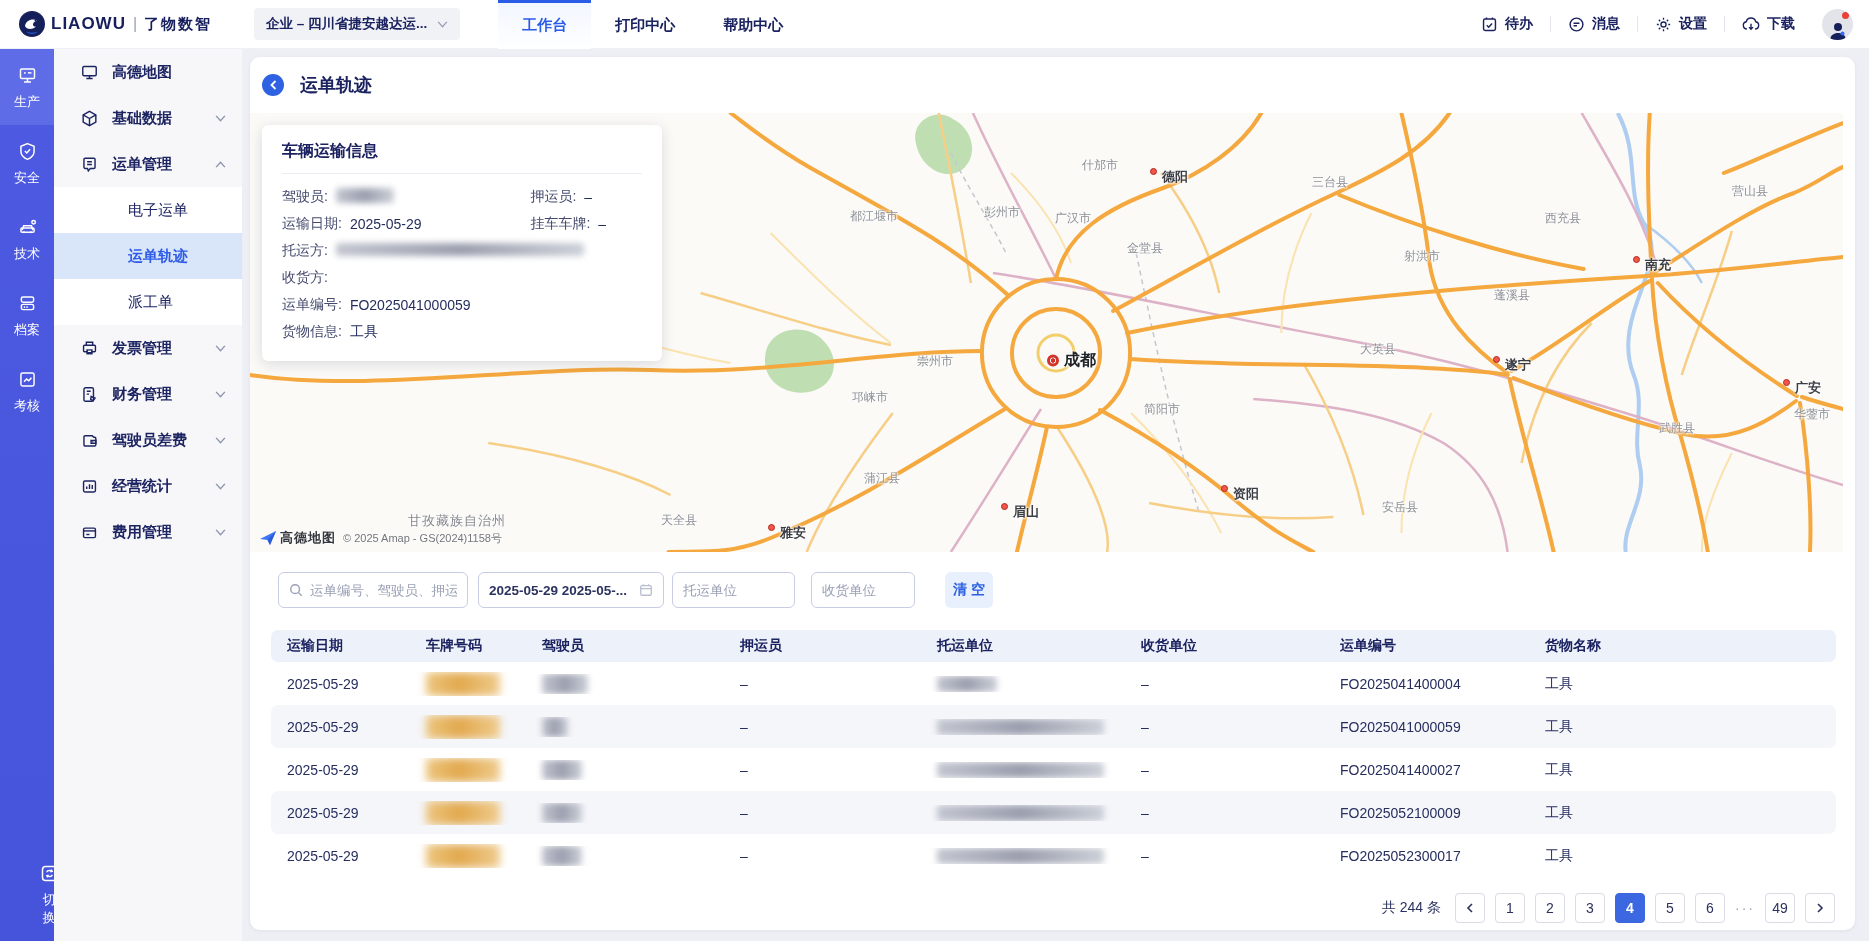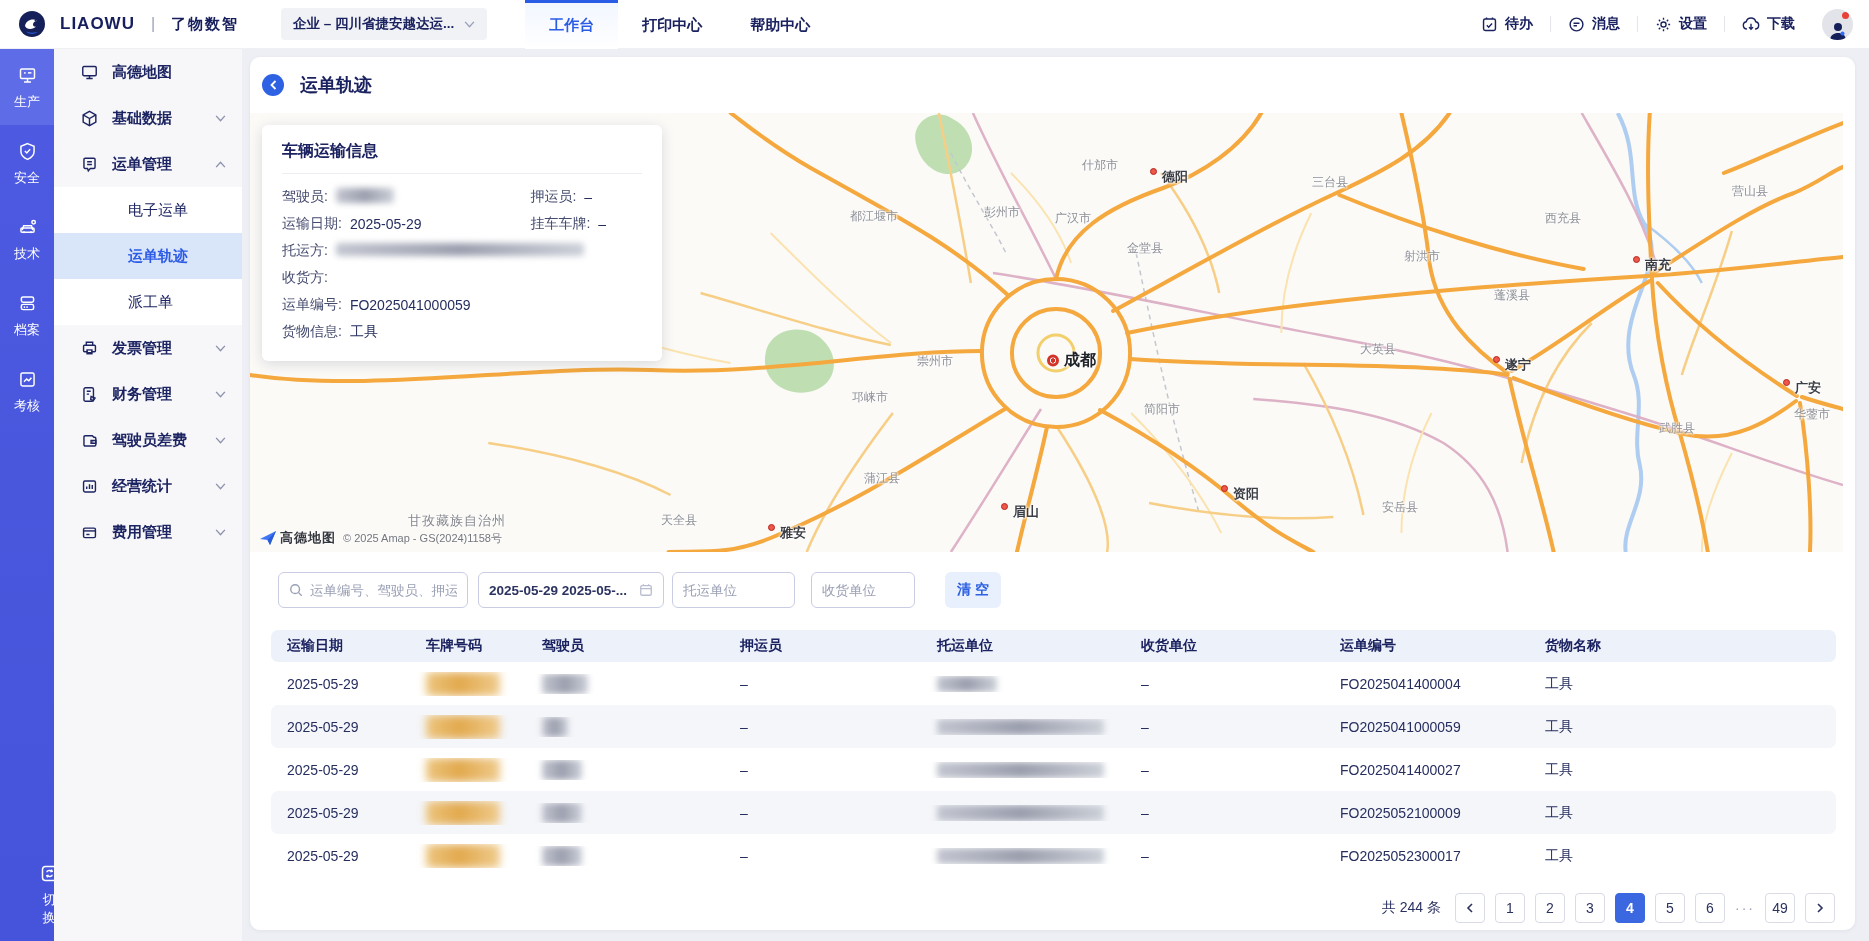--- a/index.html
+++ b/index.html
@@ -1,21 +1,21 @@
 <!DOCTYPE html>
 <html><head>
 <meta charset="utf-8">
 <style>
   * { margin:0; padding:0; box-sizing:border-box; }
   html,body { width:1869px; height:941px; overflow:hidden; font-family:"Liberation Sans","DejaVu Sans",sans-serif; background:#edeff4; position:relative; }
   svg { display:block; }
 
   
   .header { position:absolute; top:0; left:0; width:1869px; height:49px; background:#fff; display:flex; align-items:center; z-index:30; border-bottom:1px solid #eef0f4; }
-  .brand { display:flex; align-items:center; gap:14px; margin-left:18px; }
+  .brand { display:flex; align-items:center; gap:5px; margin-left:18px; }
   .brand-name { font-size:17px; font-weight:800; color:#161f5c; letter-spacing:1px; }
   .brand-sep { color:#9aa0b8; font-weight:400; margin:0 2px; }
   .brand-cn { font-size:15px; font-weight:700; color:#161f5c; letter-spacing:2px; }
   .org-pill { margin-left:42px; background:#f1f2f6; border-radius:4px; height:32px; display:flex; align-items:center; gap:10px; padding:0 12px; font-size:13.5px; font-weight:600; color:#1b2260; cursor:pointer; }
   .tabs { display:flex; margin-left:38px; height:49px; }
   .tab { padding:0 24px; line-height:49px; font-size:15px; font-weight:600; color:#1b2260; position:relative; cursor:pointer; }
   .tab.active { color:#2b5ce6; background:linear-gradient(180deg,#f1f6ff,#ffffff); }
   .tab.active::before { content:""; position:absolute; top:0; left:0; right:0; height:3px; background:#2b5ce6; }
   .h-actions { margin-left:auto; display:flex; align-items:center; }
   .h-act { display:flex; align-items:center; gap:7px; padding:0 17px; font-size:14px; font-weight:600; color:#1b2260; cursor:pointer; }
@@ -70,21 +70,21 @@
   
   .filters { display:flex; align-items:center; margin:20px 0 0 28px; }
   .f-box { height:36px; border:1px solid #c9cde3; border-radius:6px; display:flex; align-items:center; padding:0 10px; gap:7px; background:#fff; }
   .f-box input { border:none; outline:none; font-size:13.5px; color:#2b3260; width:100%; background:transparent; font-family:inherit; }
   .f-box input::placeholder { color:#9aa0b5; }
   .f-search { width:190px; margin-right:10px; }
   .f-date { width:186px; margin-right:8px; justify-content:space-between; cursor:pointer; }
   .f-date .dval { font-size:13.5px; font-weight:600; color:#2b3260; white-space:nowrap; }
   .f-consignor { width:123px; margin-right:16px; }
   .f-receiver { width:104px; }
-  .clear-btn { margin-left:30px; width:56px; height:36px; border:none; border-radius:6px; background:#e8f0fd; color:#2f62e3; font-size:14px; font-weight:600; cursor:pointer; font-family:inherit; }
+  .clear-btn { margin-left:30px; width:48px; height:36px; border:none; border-radius:6px; background:#e8f0fd; color:#2f62e3; font-size:14px; font-weight:600; cursor:pointer; font-family:inherit; }
 
   
   .table { margin:22px 19px 0 21px; }
   .trow { display:grid; grid-template-columns:139px 116px 198px 197px 204px 199px 205px 1fr; align-items:center; height:43px; font-size:14px; color:#262e5e;border-radius:7px; }
   .trow > div { padding-left:16px; overflow:hidden; display:flex; align-items:center; }
   .thead { height:32px; background:#edf1fa; font-weight:700; color:#1b2260; }
   .trow.alt { background:#f5f6fa; }
   .plate-blur { height:24px; width:74px; border-radius:4px; background:linear-gradient(90deg,#ecc57e,#e2a94e 45%,#efcb8d); filter:blur(4px); }
   .drv-blur { height:20px; }
   .org-blur { height:16px; }

